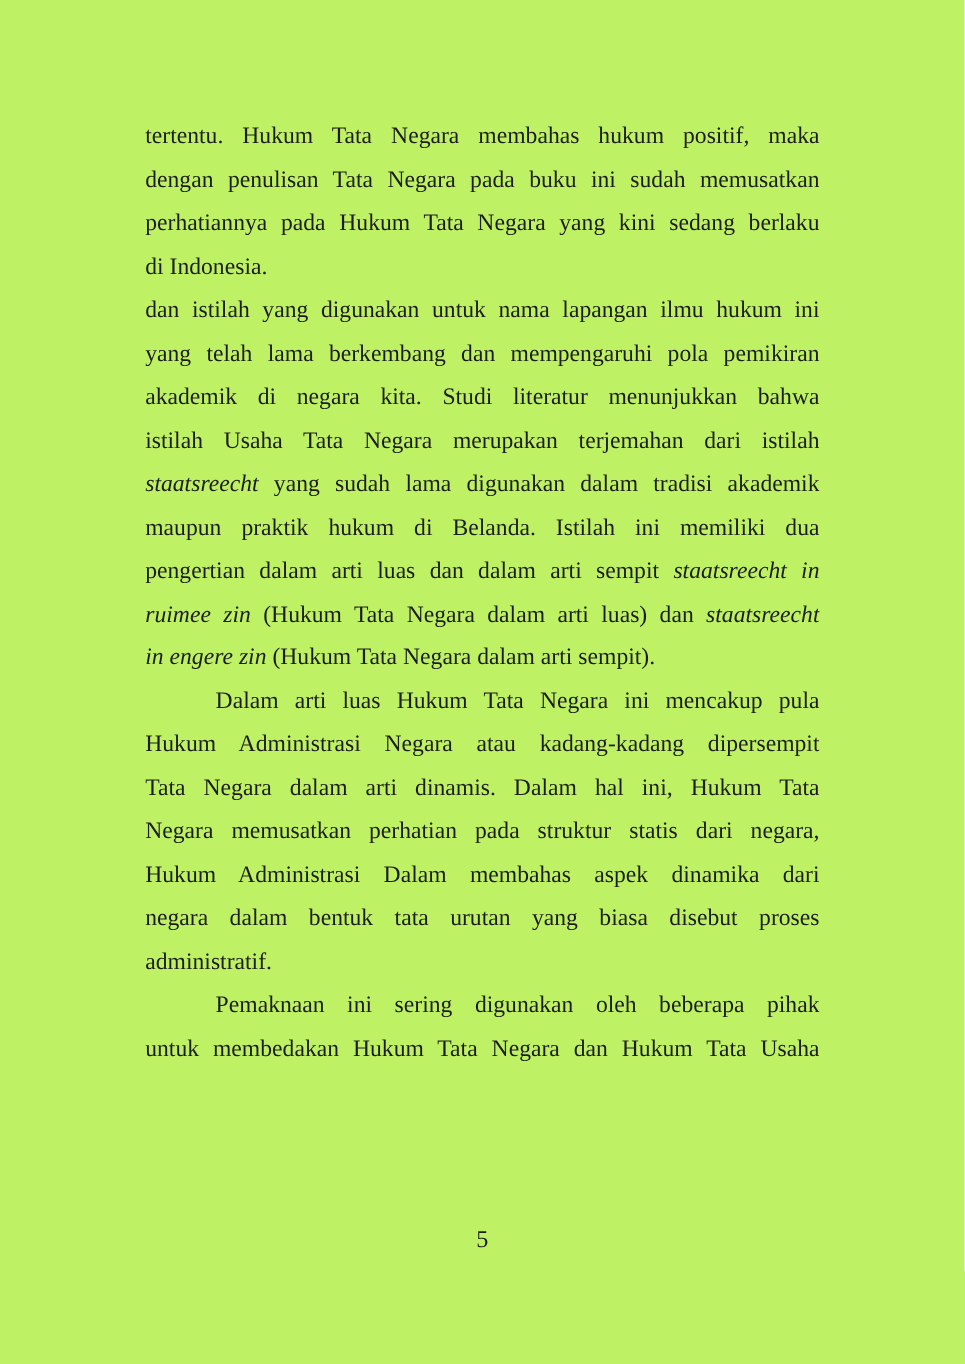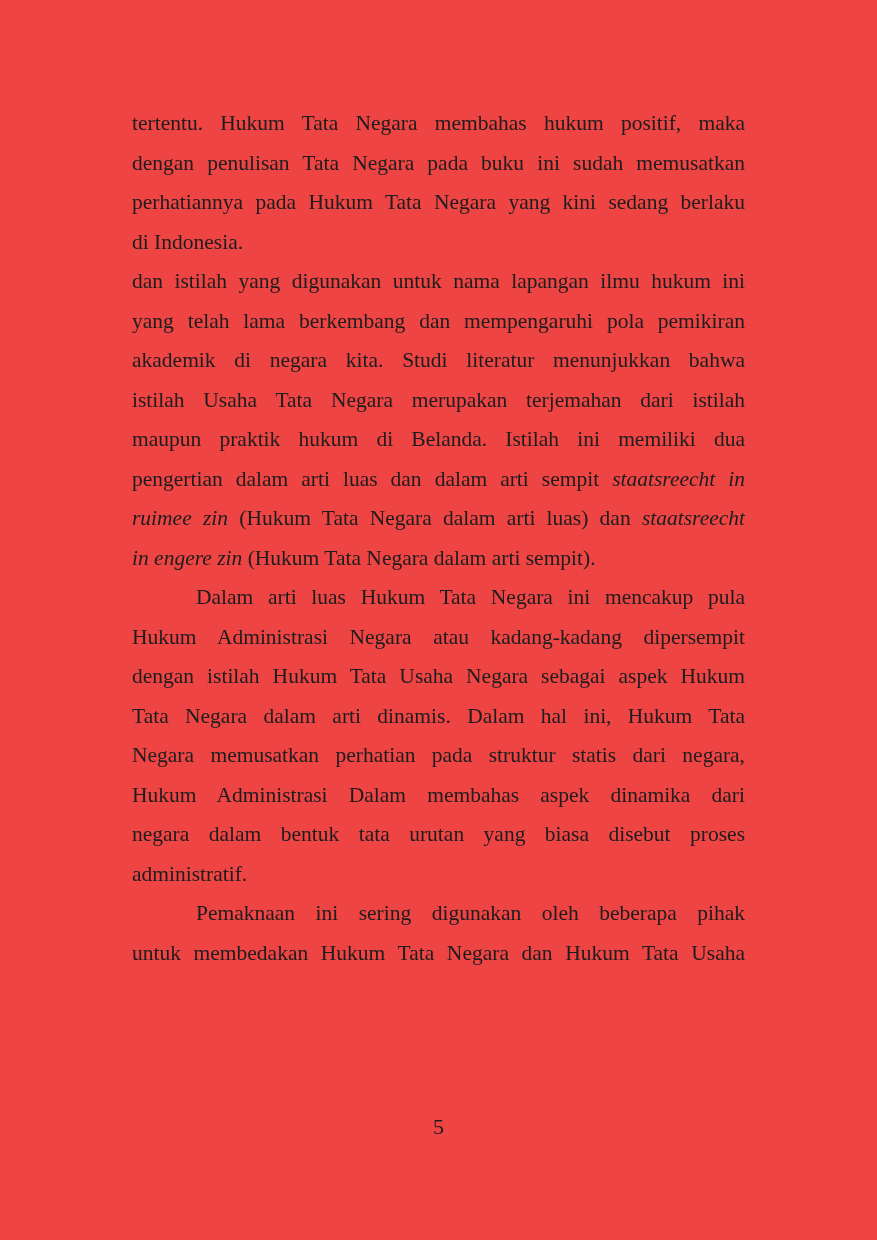--- a/index.html
+++ b/index.html
@@ -4,21 +4,21 @@
 <style>
   html, body {
     margin: 0;
     padding: 0;
     background: #ffffff;
   }
   .page {
     position: relative;
     width: 877px;
     height: 1240px;
-    background: #ef4444;
+    background: #bef264;
     overflow: hidden;
     font-family: "Liberation Serif", "DejaVu Serif", serif;
     color: #1d1d1d;
   }
   .text-block {
     position: absolute;
     left: 132px;
     top: 104px;
     width: 613px;
   }
@@ -63,29 +63,29 @@
         <div class="line justify"><span class="rm">tertentu. Hukum Tata Negara membahas hukum positif, maka</span></div>
         <div class="line justify"><span class="rm">dengan penulisan Tata Negara pada buku ini sudah memusatkan</span></div>
         <div class="line justify"><span class="rm">perhatiannya pada Hukum Tata Negara yang kini sedang berlaku</span></div>
         <div class="line"><span class="rm">di Indonesia.</span></div>
       </div>
       <div class="para">
         <div class="line justify"><span class="rm">dan istilah yang digunakan untuk nama lapangan ilmu hukum ini</span></div>
         <div class="line justify"><span class="rm">yang telah lama berkembang dan mempengaruhi pola pemikiran</span></div>
         <div class="line justify"><span class="rm">akademik di negara kita. Studi literatur menunjukkan bahwa</span></div>
         <div class="line justify"><span class="rm">istilah Usaha Tata Negara merupakan terjemahan dari istilah</span></div>
+        <div class="line justify"><span class="it">staatsreecht</span><span class="rm"> yang sudah lama digunakan dalam tradisi akademik</span></div>
         <div class="line justify"><span class="rm">maupun praktik hukum di Belanda. Istilah ini memiliki dua</span></div>
         <div class="line justify"><span class="rm">pengertian dalam arti luas dan dalam arti sempit </span><span class="it">staatsreecht in</span></div>
         <div class="line justify"><span class="it">ruimee zin</span><span class="rm"> (Hukum Tata Negara dalam arti luas) dan </span><span class="it">staatsreecht</span></div>
         <div class="line"><span class="it">in engere zin</span><span class="rm"> (Hukum Tata Negara dalam arti sempit).</span></div>
       </div>
       <div class="para">
         <div class="line justify first-indent"><span class="rm">Dalam arti luas Hukum Tata Negara ini mencakup pula</span></div>
         <div class="line justify"><span class="rm">Hukum Administrasi Negara atau kadang-kadang dipersempit</span></div>
-        <div class="line justify"><span class="rm">dengan istilah Hukum Tata Usaha Negara sebagai aspek Hukum</span></div>
         <div class="line justify"><span class="rm">Tata Negara dalam arti dinamis. Dalam hal ini, Hukum Tata</span></div>
         <div class="line justify"><span class="rm">Negara memusatkan perhatian pada struktur statis dari negara,</span></div>
         <div class="line justify"><span class="rm">Hukum Administrasi Dalam membahas aspek dinamika dari</span></div>
         <div class="line justify"><span class="rm">negara dalam bentuk tata urutan yang biasa disebut proses</span></div>
         <div class="line"><span class="rm">administratif.</span></div>
       </div>
       <div class="para">
         <div class="line justify first-indent"><span class="rm">Pemaknaan ini sering digunakan oleh beberapa pihak</span></div>
         <div class="line justify"><span class="rm">untuk membedakan Hukum Tata Negara dan Hukum Tata Usaha</span></div>
       </div>

